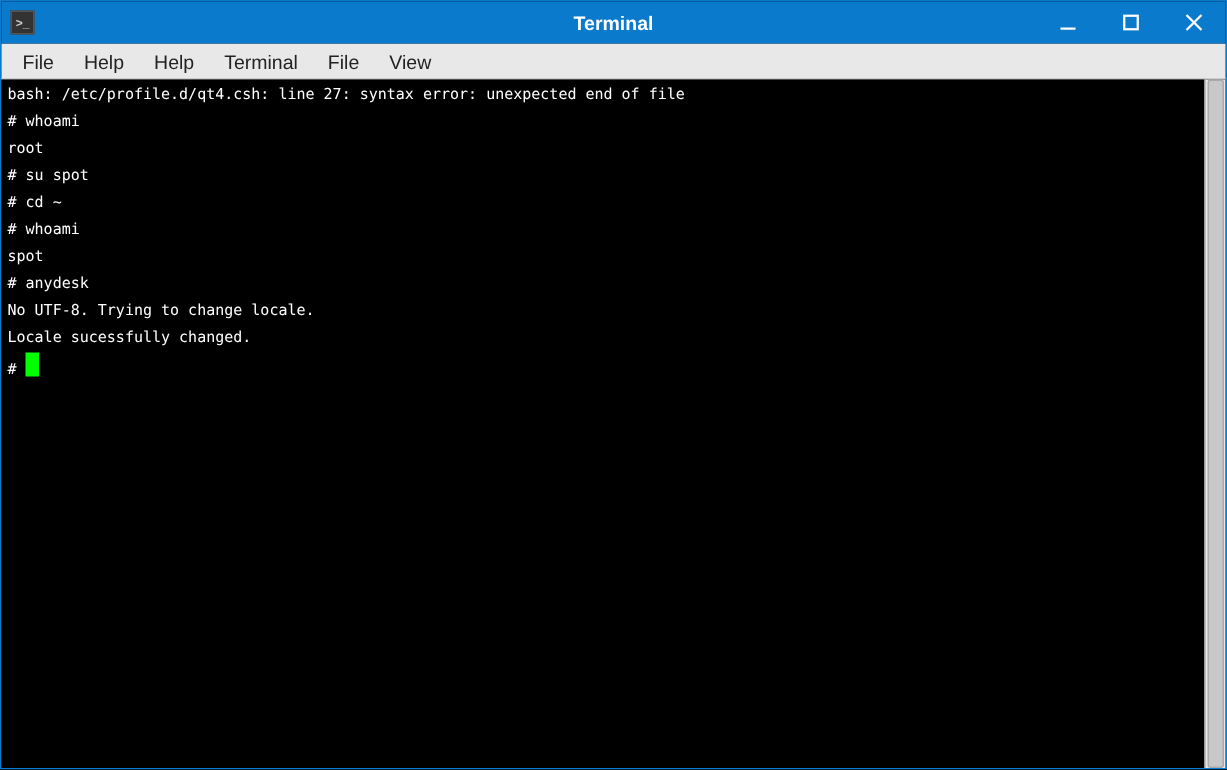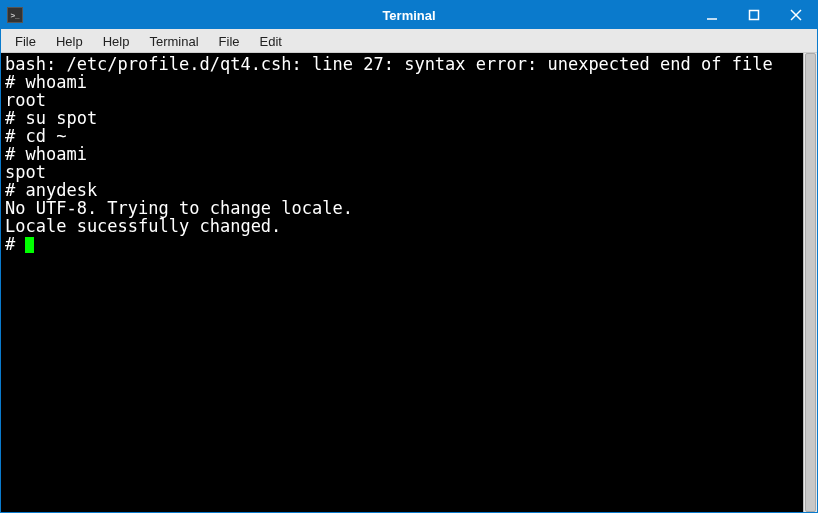--- a/index.html
+++ b/index.html
@@ -88,21 +88,21 @@
     .terminal-body {
       flex: 1;
       background: #000;
       position: relative;
       display: flex;
     }
     .terminal-content {
       flex: 1;
       padding: 2px 4px;
       font-family: "DejaVu Sans Mono", "Liberation Mono", monospace;
-      font-size: 17px;
+      font-size: 10px;
       line-height: 18px;
       color: #fff;
       white-space: pre;
       overflow: hidden;
     }
     .term-line {
       display: block;
     }
     .prompt {
       color: #fff;
@@ -159,21 +159,21 @@
           </svg>
       </div>
     </div>
   </div>
   <div class="menubar">
     <div class="menu-item">File</div>
     <div class="menu-item">Help</div>
     <div class="menu-item">Help</div>
     <div class="menu-item">Terminal</div>
     <div class="menu-item">File</div>
-    <div class="menu-item">Edit</div>
+    <div class="menu-item">View</div>
   </div>
   <div class="terminal-body">
     <div class="terminal-content"><span class="term-line">bash: /etc/profile.d/qt4.csh: line 27: syntax error: unexpected end of file</span><span class="term-line"># whoami</span><span class="term-line">root</span><span class="term-line"># su spot</span><span class="term-line"># cd ~</span><span class="term-line"># whoami</span><span class="term-line">spot</span><span class="term-line"># anydesk</span><span class="term-line">No UTF-8. Trying to change locale.</span><span class="term-line">Locale sucessfully changed.</span><span class="term-line"><span class="prompt"># </span><span class="cursor"></span></span></div>
     <div class="scrollbar">
       <div class="scrollbar-thumb"></div>
     </div>
   </div>
 </div>
 
 </body></html>

